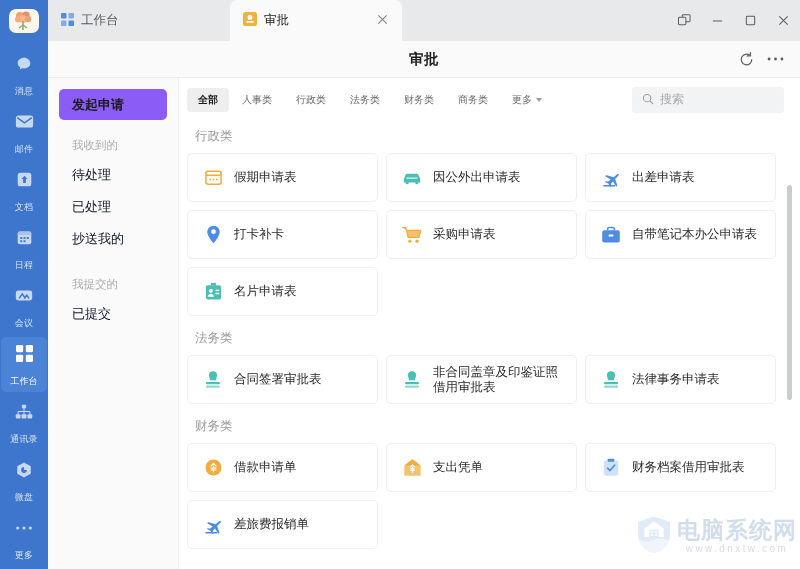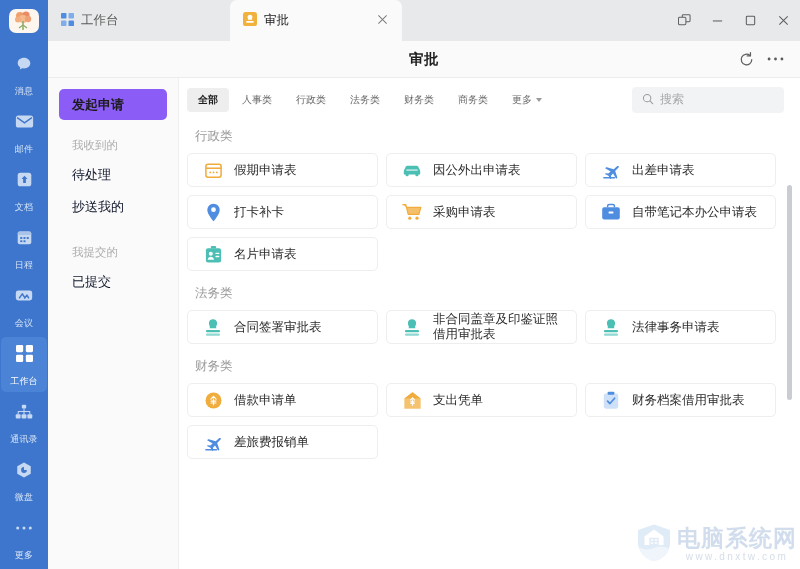--- a/index.html
+++ b/index.html
@@ -183,21 +183,21 @@
     font-size: 12.5px; color: #9b9b9b;
     margin: 7px 0 8px 8px;
   }
   .grid {
     display: grid;
     grid-template-columns: repeat(3, 1fr);
     gap: 8px;
     margin-bottom: 14px;
   }
   .card {
-    height: 34px;
+    height: 49px;
     border: 1px solid #eeeeee;
     border-radius: 5px;
     background: #fff;
     display: flex; align-items: center;
     gap: 11px;
     padding: 0 15px;
     cursor: pointer;
   }
   .card-ico { width: 20px; height: 20px; flex: 0 0 20px; display: flex; align-items: center; justify-content: center; }
   .card-label {
@@ -211,21 +211,21 @@
   }
   .sbar-thumb {
     position: absolute; left: 0; top: 58px;
     width: 5px; height: 215px;
     background: #c9ccd1; border-radius: 3px;
     cursor: pointer;
   }
 
   
   .watermark {
-    position: absolute; right: 3px; bottom: 4px;
+    position: absolute; right: 3px; bottom: 12px;
     opacity: .62; pointer-events: none;
     display: flex; align-items: center; gap: 5px;
   }
   .wm-text { display: flex; flex-direction: column; }
   .wm-main {
     font-size: 23px; font-weight: bold; color: #b6c9e2;
     letter-spacing: 1px; line-height: 24px;
   }
   .wm-sub {
     font-size: 10px; color: #bcc9da; letter-spacing: 2.4px;
@@ -429,20 +429,21 @@
     </div>
 
     <div class="body">
 
       <div class="sidenav">
         <div class="nav-primary">发起申请</div>
 
         <div class="nav-group">
           <div class="nav-group-title">我收到的</div>
           <div class="nav-item">待处理</div>
+          <div class="nav-item">已处理</div>
           <div class="nav-item">抄送我的</div>
         </div>
 
         <div class="nav-gap"></div>
 
         <div class="nav-group">
           <div class="nav-group-title">我提交的</div>
           <div class="nav-item">已提交</div>
         </div>
       </div>

